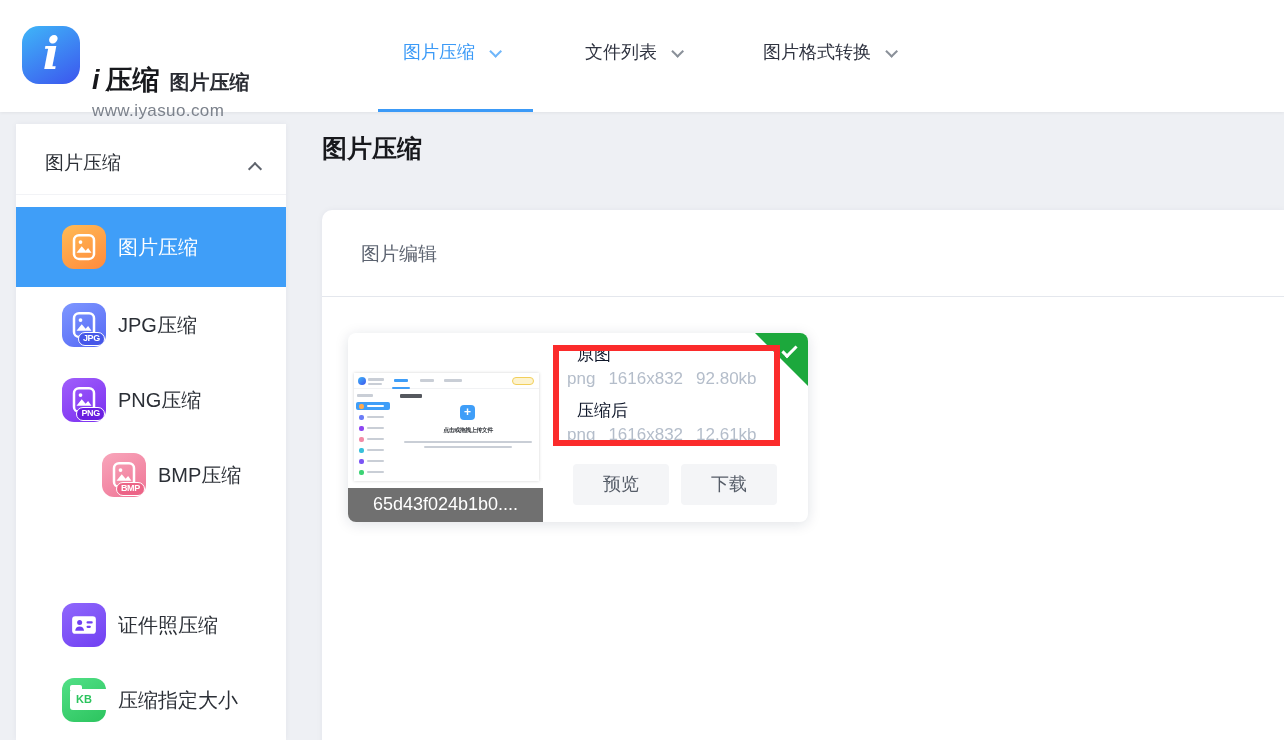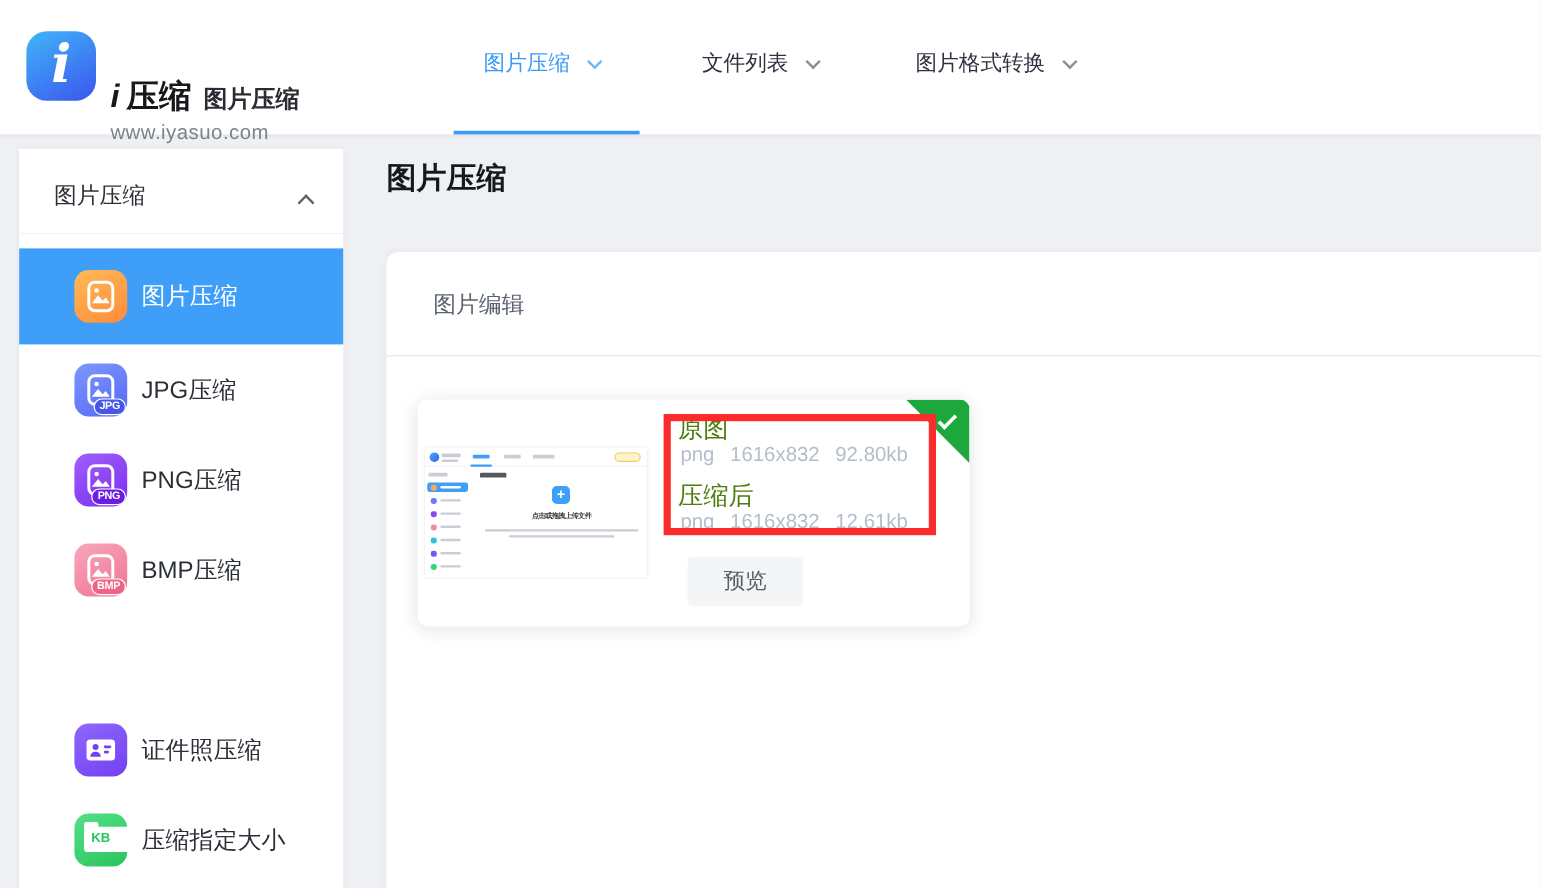--- a/index.html
+++ b/index.html
@@ -63,21 +63,21 @@
   .m-dot { position:absolute; left:3px; top:2px; width:5px; height:5px; border-radius:2px; }
   .m-rowbar { position:absolute; left:11px; top:3px; width:17px; height:2px; background:#c9ced6; border-radius:1px; }
   .m-title { position:absolute; left:46px; top:21px; width:22px; height:4px; background:#55585e; border-radius:1px; }
   .m-plus { position:absolute; left:106px; top:32px; width:15px; height:15px; border-radius:4px; background:#3f9ef8; color:#fff; font-size:12px; line-height:14px; text-align:center; font-weight:700; }
   .m-uptext { position:absolute; left:46px; top:53px; width:136px; text-align:center; font-size:6px; color:#33373d; font-weight:700; letter-spacing:-.5px; }
   .m-l1 { left:50px; top:68px; width:128px; height:2px; }
   .m-l2 { left:70px; top:73px; width:88px; height:2px; }
 
   .filename-bar { position:absolute; left:0px; top:155px; width:195px; height:34px; background:rgba(96,96,96,.9); border-radius:0 0 0 8px; color:#fff; font-size:18px; text-align:center; line-height:33px; white-space:nowrap; }
 
-  .info-label { position:absolute; left:217px; font-size:21px; color:#4d7c0f; }
+  .info-label { position:absolute; left:229px; font-size:17px; color:#0f172a; }
   .info-line { position:absolute; left:219px; font-size:17px; color:#b4bdca; }
   .info-line span { margin-right:13px; }
   .card-btn { position:absolute; top:131px; width:96px; height:41px; background:#f4f5f7; border-radius:4px; font-size:18px; color:#565d68; text-align:center; line-height:41px; cursor:pointer; }
 
   .corner-badge { position:absolute; right:0; top:0; width:53px; height:53px; background:#1ca83c; clip-path:polygon(0 0,100% 0,100% 100%); border-radius:0 8px 0 0; z-index:2; }
   .corner-check { position:absolute; left:27px; top:13px; width:15px; height:8px; border-left:3px solid #fff; border-bottom:3px solid #fff; transform:rotate(-45deg); }
 
   .red-annotation { position:absolute; left:205px; top:12px; width:227px; height:101px; border:6px solid #fb2b2b; z-index:5; }
 </style>
 </head>
@@ -131,21 +131,21 @@
         <svg width="30" height="30" viewBox="0 0 24 24">
             <rect x="4" y="2.5" width="16" height="19" rx="4" fill="none" stroke="#fff" stroke-width="2"></rect>
             <circle cx="9.2" cy="8" r="1.5" fill="#fff"></circle>
             <path d="M6 16.5 l4.2-5.2 3.1 3.6 2-2.2 2.7 3.8z" fill="#fff"></path>
           </svg>
         <span class="sb-badge" style="background: rgb(106, 31, 224);">PNG</span>
       </span>
       <span class="sb-label">PNG压缩</span>
     </div>
 
-    <div class="sb-item" style="top:313px;">
+    <div class="sb-item" style="top:313px;margin-left:40px;">
       <span class="sb-icon" style="background: linear-gradient(150deg, rgb(248, 166, 187), rgb(239, 116, 149));">
         <svg width="30" height="30" viewBox="0 0 24 24">
             <rect x="4" y="2.5" width="16" height="19" rx="4" fill="none" stroke="#fff" stroke-width="2"></rect>
             <circle cx="9.2" cy="8" r="1.5" fill="#fff"></circle>
             <path d="M6 16.5 l4.2-5.2 3.1 3.6 2-2.2 2.7 3.8z" fill="#fff"></path>
           </svg>
         <span class="sb-badge" style="background: rgb(236, 100, 135);">BMP</span>
       </span>
       <span class="sb-label">BMP压缩</span>
     </div>
@@ -226,31 +226,33 @@
               </div>
           </div>
           <span class="m-title"></span>
           <div class="m-plus">+</div>
           <div class="m-uptext">点击或拖拽上传文件</div>
           <span class="m-bar m-l1"></span>
           <span class="m-bar m-l2"></span>
         </div>
       </div>
 
+      <div class="filename-bar">65d43f024b1b0....</div>
 
       <div class="info-label" style="top:10px;">原图</div>
       <div class="info-line" style="top:36px;">
         <span>png</span><span>1616x832</span><span>92.80kb</span>
       </div>
       <div class="info-label" style="top:66px;">压缩后</div>
       <div class="info-line" style="top:92px;">
         <span>png</span><span>1616x832</span><span>12.61kb</span>
       </div>
 
       <div class="card-btn" style="left:225px;">预览</div>
+      <div class="card-btn" style="left:333px;">下载</div>
 
       <div class="corner-badge">
         <span class="corner-check"></span>
       </div>
 
       <div class="red-annotation"></div>
     </div>
   </div>
 
 </div>

